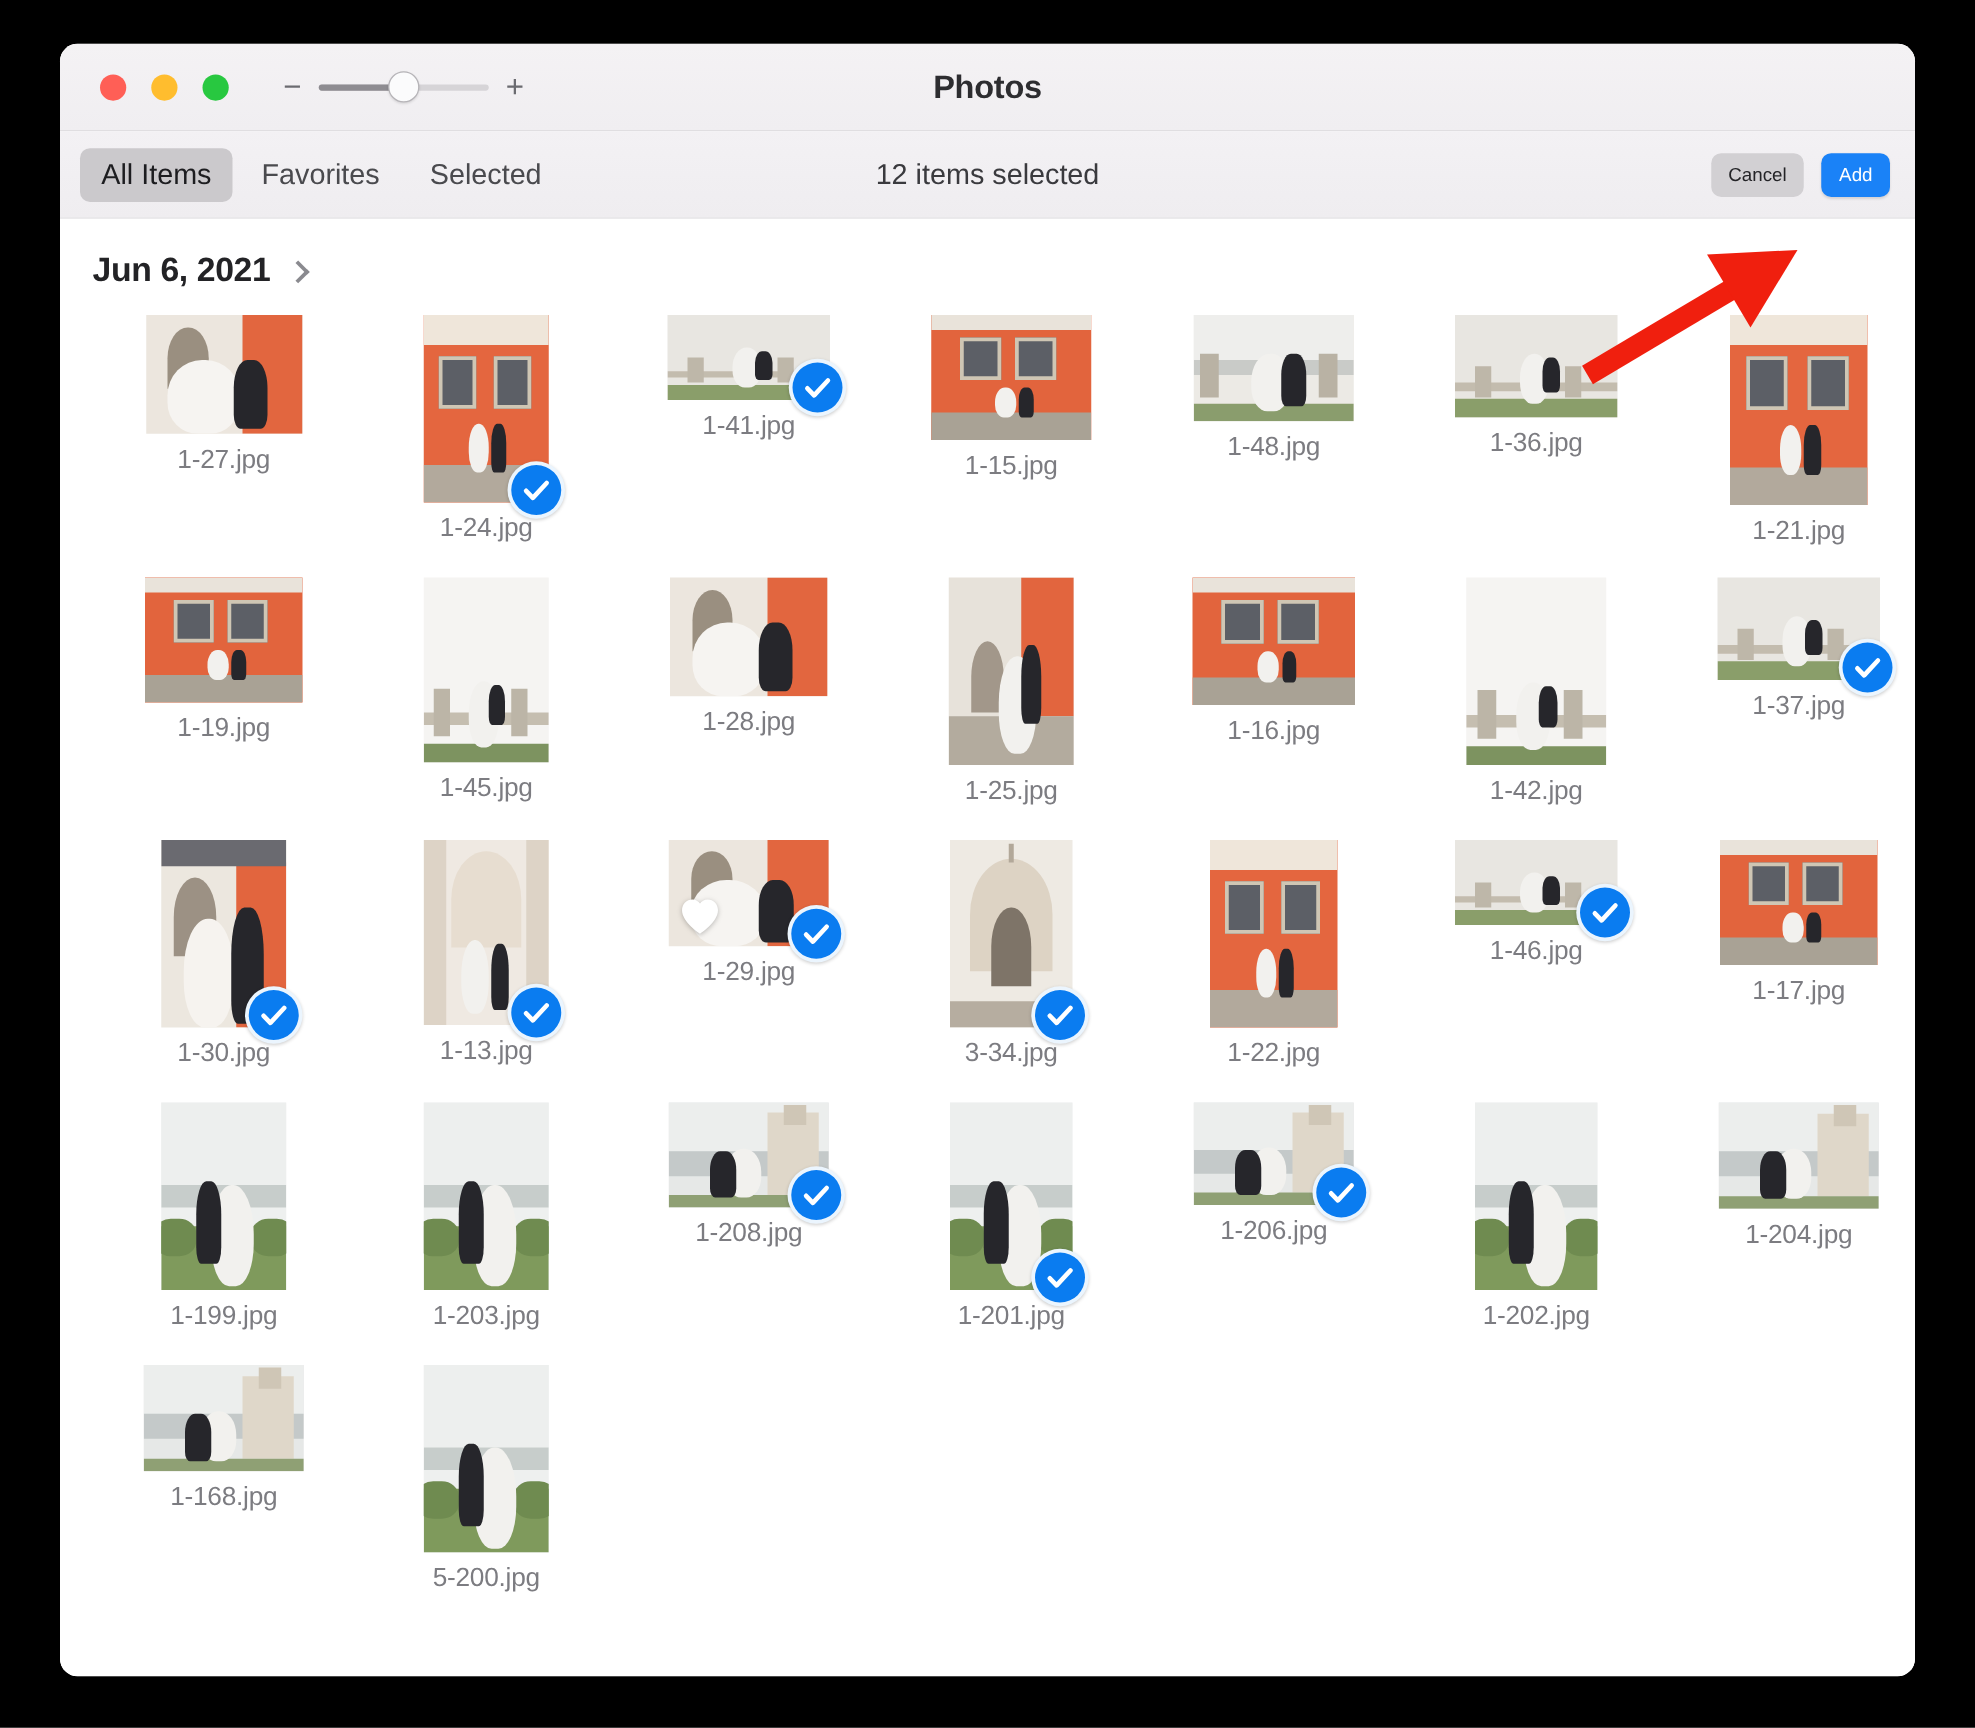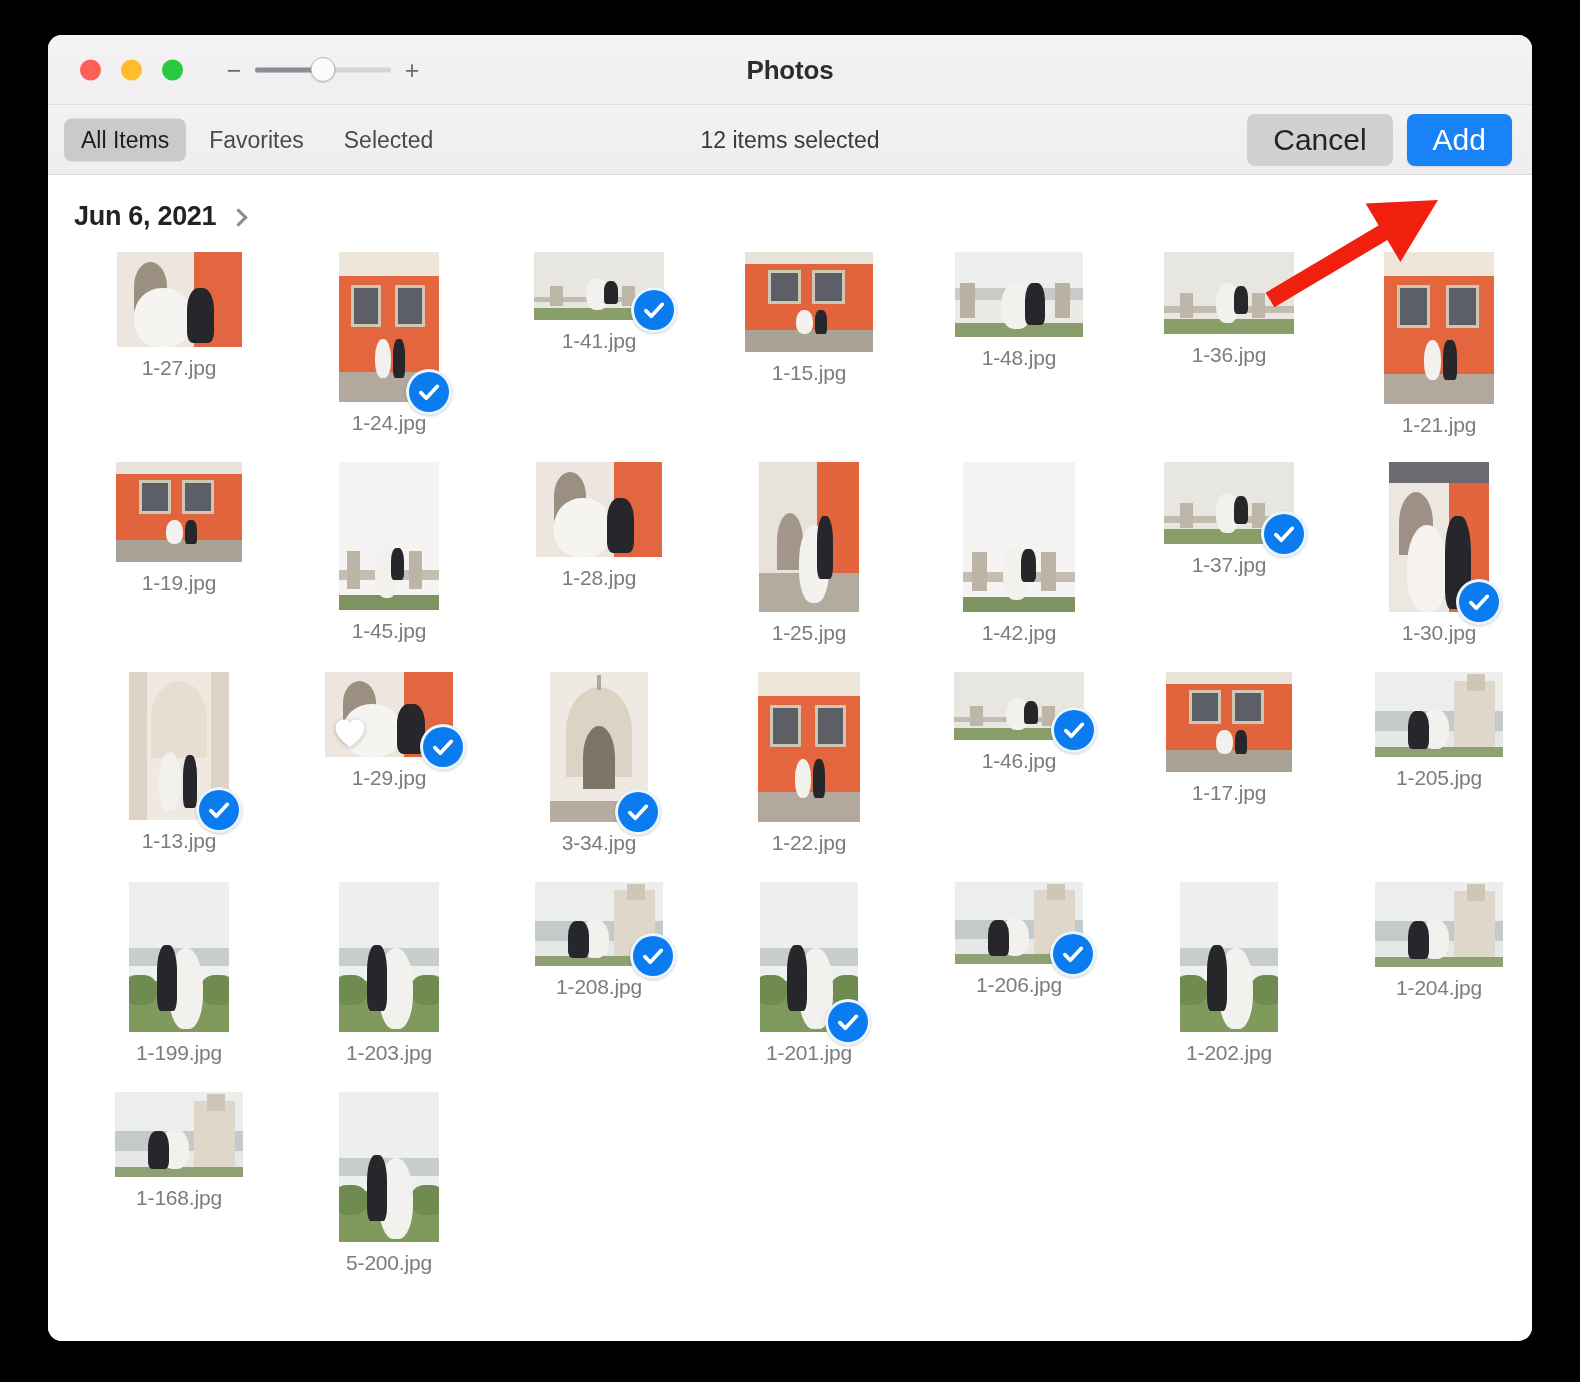--- a/index.html
+++ b/index.html
@@ -129,22 +129,22 @@
 
   .actions {
     position: absolute;
     right: 20px; top: 50%;
     transform: translateY(-50%);
     display: flex;
     align-items: center;
     gap: 14px;
   }
   .btn {
-    font-size: 30px;
-    padding: 9px 26px;
+    font-size: 15px;
+    padding: 9px 14px;
     border-radius: 8px;
     border: none;
     font-family: inherit;
     white-space: nowrap;
   }
   .btn-cancel { background: #d2d0d3; color: #232326; }
   .btn-add {
     background: #1a82f7; color: #ffffff;
     box-shadow: 0 1px 2px rgba(0,0,0,0.12);
   }
@@ -451,20 +451,33 @@
               <div class="arch" style="left: 18%; top: 34%; width: 26%; height: 38%; background: rgb(162, 151, 138);"></div>
               <div class="ground" style="height: 26%; background: rgb(179, 171, 158);"></div>
               <div class="dress" style="left: 40%; bottom: 6%; width: 30%; height: 52%;"></div>
               <div class="suit" style="left: 58%; bottom: 22%; width: 16%; height: 42%;"></div>
             </div>
           </div>
           <div class="caption">1-25.jpg</div>
         </div>
         <div class="cell">
           <div class="thumb-wrap">
+            <div class="thumb" style="width: 130px; height: 102px; background: rgb(226, 100, 61);">
+              <div class="sky" style="height: 12%; background: rgb(233, 227, 218);"></div>
+              <div class="win" style="left: 18%; top: 18%; width: 26%; height: 34%;"></div>
+              <div class="win" style="left: 52%; top: 18%; width: 26%; height: 34%;"></div>
+              <div class="ground" style="height: 22%; background: rgb(169, 162, 149);"></div>
+              <div class="dress" style="left: 40%; bottom: 18%; width: 13%; height: 24%;"></div>
+              <div class="suit" style="left: 55%; bottom: 18%; width: 9%; height: 24%;"></div>
+            </div>
+          </div>
+          <div class="caption">1-16.jpg</div>
+        </div>
+        <div class="cell">
+          <div class="thumb-wrap">
             <div class="thumb" style="width: 112px; height: 150px; background: rgb(245, 244, 242);">
               <div class="bal" style="left: 0px; bottom: 20%; width: 100%; height: 7%; background: rgb(197, 190, 176);"></div>
               <div class="col" style="left: 8%; bottom: 14%; width: 13%; height: 26%; background: rgb(188, 181, 167);"></div>
               <div class="col" style="left: 70%; bottom: 14%; width: 13%; height: 26%; background: rgb(188, 181, 167);"></div>
               <div class="grass" style="height: 10%; background: rgb(125, 147, 96);"></div>
               <div class="dress" style="left: 36%; bottom: 8%; width: 24%; height: 36%;"></div>
               <div class="suit" style="left: 52%; bottom: 20%; width: 13%; height: 22%;"></div>
             </div>
           </div>
           <div class="caption">1-42.jpg</div>
@@ -597,171 +610,157 @@
               <div class="win" style="left: 52%; top: 18%; width: 26%; height: 34%;"></div>
               <div class="ground" style="height: 22%; background: rgb(169, 162, 149);"></div>
               <div class="dress" style="left: 40%; bottom: 18%; width: 13%; height: 24%;"></div>
               <div class="suit" style="left: 55%; bottom: 18%; width: 9%; height: 24%;"></div>
             </div>
           </div>
           <div class="caption">1-17.jpg</div>
         </div>
         <div class="cell">
           <div class="thumb-wrap">
+            <div class="thumb" style="width: 100px; height: 150px; background: rgb(238, 240, 239);">
+              <div class="sky" style="height: 44%; background: rgb(237, 239, 238);"></div>
+              <div class="wall" style="left: 0px; top: 44%; width: 100%; height: 12%; background: rgb(199, 205, 203);"></div>
+              <div class="grass" style="height: 34%; background: rgb(127, 154, 92);"></div>
+              <div class="tree" style="left: -6%; bottom: 18%; width: 34%; height: 20%; background: rgb(111, 139, 80);"></div>
+              <div class="tree" style="right: -6%; bottom: 18%; width: 34%; height: 20%; background: rgb(111, 139, 80);"></div>
+              <div class="dress" style="left: 40%; bottom: 2%; width: 34%; height: 54%;"></div>
+              <div class="suit" style="left: 28%; bottom: 14%; width: 20%; height: 44%;"></div>
+            </div>
+          </div>
+          <div class="caption">1-199.jpg</div>
+        </div>
+        <div class="cell">
+          <div class="thumb-wrap">
+            <div class="thumb" style="width: 100px; height: 150px; background: rgb(238, 240, 239);">
+              <div class="sky" style="height: 44%; background: rgb(237, 239, 238);"></div>
+              <div class="wall" style="left: 0px; top: 44%; width: 100%; height: 12%; background: rgb(199, 205, 203);"></div>
+              <div class="grass" style="height: 34%; background: rgb(127, 154, 92);"></div>
+              <div class="tree" style="left: -6%; bottom: 18%; width: 34%; height: 20%; background: rgb(111, 139, 80);"></div>
+              <div class="tree" style="right: -6%; bottom: 18%; width: 34%; height: 20%; background: rgb(111, 139, 80);"></div>
+              <div class="dress" style="left: 40%; bottom: 2%; width: 34%; height: 54%;"></div>
+              <div class="suit" style="left: 28%; bottom: 14%; width: 20%; height: 44%;"></div>
+            </div>
+          </div>
+          <div class="caption">1-203.jpg</div>
+        </div>
+        <div class="cell">
+          <div class="thumb-wrap">
+            <div class="thumb" style="width: 128px; height: 84px; background: rgb(230, 232, 231);">
+              <div class="sky" style="height: 46%; background: rgb(236, 238, 237);"></div>
+              <div class="wall" style="left: 0px; top: 46%; width: 100%; height: 24%; background: rgb(196, 201, 201);"></div>
+              <div class="col" style="right: 6%; top: 10%; width: 32%; height: 78%; background: rgb(223, 215, 201);"></div>
+              <div class="col" style="right: 14%; top: 2%; width: 14%; height: 20%; background: rgb(207, 198, 182);"></div>
+              <div class="grass" style="height: 12%; background: rgb(143, 160, 116);"></div>
+              <div class="dress" style="left: 36%; bottom: 10%; width: 22%; height: 46%;"></div>
+              <div class="suit" style="left: 26%; bottom: 10%; width: 16%; height: 44%;"></div>
+            </div>
+            <span class="badge-check">
+              <svg viewBox="0 0 24 24" aria-hidden="true">
+                <path d="M4.5 12.6l5 5.2L19.7 6.8" fill="none" stroke="#ffffff" stroke-width="3.4" stroke-linecap="round" stroke-linejoin="round"></path>
+              </svg>
+            </span>
+          </div>
+          <div class="caption">1-208.jpg</div>
+        </div>
+        <div class="cell">
+          <div class="thumb-wrap">
+            <div class="thumb" style="width: 98px; height: 150px; background: rgb(238, 240, 239);">
+              <div class="sky" style="height: 44%; background: rgb(237, 239, 238);"></div>
+              <div class="wall" style="left: 0px; top: 44%; width: 100%; height: 12%; background: rgb(199, 205, 203);"></div>
+              <div class="grass" style="height: 34%; background: rgb(127, 154, 92);"></div>
+              <div class="tree" style="left: -6%; bottom: 18%; width: 34%; height: 20%; background: rgb(111, 139, 80);"></div>
+              <div class="tree" style="right: -6%; bottom: 18%; width: 34%; height: 20%; background: rgb(111, 139, 80);"></div>
+              <div class="dress" style="left: 40%; bottom: 2%; width: 34%; height: 54%;"></div>
+              <div class="suit" style="left: 28%; bottom: 14%; width: 20%; height: 44%;"></div>
+            </div>
+            <span class="badge-check">
+              <svg viewBox="0 0 24 24" aria-hidden="true">
+                <path d="M4.5 12.6l5 5.2L19.7 6.8" fill="none" stroke="#ffffff" stroke-width="3.4" stroke-linecap="round" stroke-linejoin="round"></path>
+              </svg>
+            </span>
+          </div>
+          <div class="caption">1-201.jpg</div>
+        </div>
+        <div class="cell">
+          <div class="thumb-wrap">
+            <div class="thumb" style="width: 128px; height: 82px; background: rgb(230, 232, 231);">
+              <div class="sky" style="height: 46%; background: rgb(236, 238, 237);"></div>
+              <div class="wall" style="left: 0px; top: 46%; width: 100%; height: 24%; background: rgb(196, 201, 201);"></div>
+              <div class="col" style="right: 6%; top: 10%; width: 32%; height: 78%; background: rgb(223, 215, 201);"></div>
+              <div class="col" style="right: 14%; top: 2%; width: 14%; height: 20%; background: rgb(207, 198, 182);"></div>
+              <div class="grass" style="height: 12%; background: rgb(143, 160, 116);"></div>
+              <div class="dress" style="left: 36%; bottom: 10%; width: 22%; height: 46%;"></div>
+              <div class="suit" style="left: 26%; bottom: 10%; width: 16%; height: 44%;"></div>
+            </div>
+            <span class="badge-check">
+              <svg viewBox="0 0 24 24" aria-hidden="true">
+                <path d="M4.5 12.6l5 5.2L19.7 6.8" fill="none" stroke="#ffffff" stroke-width="3.4" stroke-linecap="round" stroke-linejoin="round"></path>
+              </svg>
+            </span>
+          </div>
+          <div class="caption">1-206.jpg</div>
+        </div>
+        <div class="cell">
+          <div class="thumb-wrap">
+            <div class="thumb" style="width: 98px; height: 150px; background: rgb(238, 240, 239);">
+              <div class="sky" style="height: 44%; background: rgb(237, 239, 238);"></div>
+              <div class="wall" style="left: 0px; top: 44%; width: 100%; height: 12%; background: rgb(199, 205, 203);"></div>
+              <div class="grass" style="height: 34%; background: rgb(127, 154, 92);"></div>
+              <div class="tree" style="left: -6%; bottom: 18%; width: 34%; height: 20%; background: rgb(111, 139, 80);"></div>
+              <div class="tree" style="right: -6%; bottom: 18%; width: 34%; height: 20%; background: rgb(111, 139, 80);"></div>
+              <div class="dress" style="left: 40%; bottom: 2%; width: 34%; height: 54%;"></div>
+              <div class="suit" style="left: 28%; bottom: 14%; width: 20%; height: 44%;"></div>
+            </div>
+          </div>
+          <div class="caption">1-202.jpg</div>
+        </div>
+        <div class="cell">
+          <div class="thumb-wrap">
             <div class="thumb" style="width: 128px; height: 85px; background: rgb(230, 232, 231);">
               <div class="sky" style="height: 46%; background: rgb(236, 238, 237);"></div>
               <div class="wall" style="left: 0px; top: 46%; width: 100%; height: 24%; background: rgb(196, 201, 201);"></div>
               <div class="col" style="right: 6%; top: 10%; width: 32%; height: 78%; background: rgb(223, 215, 201);"></div>
               <div class="col" style="right: 14%; top: 2%; width: 14%; height: 20%; background: rgb(207, 198, 182);"></div>
               <div class="grass" style="height: 12%; background: rgb(143, 160, 116);"></div>
               <div class="dress" style="left: 36%; bottom: 10%; width: 22%; height: 46%;"></div>
               <div class="suit" style="left: 26%; bottom: 10%; width: 16%; height: 44%;"></div>
             </div>
           </div>
-          <div class="caption">1-205.jpg</div>
+          <div class="caption">1-204.jpg</div>
+        </div>
+        <div class="cell">
+          <div class="thumb-wrap">
+            <div class="thumb" style="width: 128px; height: 85px; background: rgb(230, 232, 231);">
+              <div class="sky" style="height: 46%; background: rgb(236, 238, 237);"></div>
+              <div class="wall" style="left: 0px; top: 46%; width: 100%; height: 24%; background: rgb(196, 201, 201);"></div>
+              <div class="col" style="right: 6%; top: 10%; width: 32%; height: 78%; background: rgb(223, 215, 201);"></div>
+              <div class="col" style="right: 14%; top: 2%; width: 14%; height: 20%; background: rgb(207, 198, 182);"></div>
+              <div class="grass" style="height: 12%; background: rgb(143, 160, 116);"></div>
+              <div class="dress" style="left: 36%; bottom: 10%; width: 22%; height: 46%;"></div>
+              <div class="suit" style="left: 26%; bottom: 10%; width: 16%; height: 44%;"></div>
+            </div>
+          </div>
+          <div class="caption">1-168.jpg</div>
         </div>
         <div class="cell">
           <div class="thumb-wrap">
             <div class="thumb" style="width: 100px; height: 150px; background: rgb(238, 240, 239);">
               <div class="sky" style="height: 44%; background: rgb(237, 239, 238);"></div>
               <div class="wall" style="left: 0px; top: 44%; width: 100%; height: 12%; background: rgb(199, 205, 203);"></div>
               <div class="grass" style="height: 34%; background: rgb(127, 154, 92);"></div>
               <div class="tree" style="left: -6%; bottom: 18%; width: 34%; height: 20%; background: rgb(111, 139, 80);"></div>
               <div class="tree" style="right: -6%; bottom: 18%; width: 34%; height: 20%; background: rgb(111, 139, 80);"></div>
               <div class="dress" style="left: 40%; bottom: 2%; width: 34%; height: 54%;"></div>
               <div class="suit" style="left: 28%; bottom: 14%; width: 20%; height: 44%;"></div>
             </div>
           </div>
-          <div class="caption">1-199.jpg</div>
-        </div>
-        <div class="cell">
-          <div class="thumb-wrap">
-            <div class="thumb" style="width: 100px; height: 150px; background: rgb(238, 240, 239);">
-              <div class="sky" style="height: 44%; background: rgb(237, 239, 238);"></div>
-              <div class="wall" style="left: 0px; top: 44%; width: 100%; height: 12%; background: rgb(199, 205, 203);"></div>
-              <div class="grass" style="height: 34%; background: rgb(127, 154, 92);"></div>
-              <div class="tree" style="left: -6%; bottom: 18%; width: 34%; height: 20%; background: rgb(111, 139, 80);"></div>
-              <div class="tree" style="right: -6%; bottom: 18%; width: 34%; height: 20%; background: rgb(111, 139, 80);"></div>
-              <div class="dress" style="left: 40%; bottom: 2%; width: 34%; height: 54%;"></div>
-              <div class="suit" style="left: 28%; bottom: 14%; width: 20%; height: 44%;"></div>
-            </div>
-          </div>
-          <div class="caption">1-203.jpg</div>
-        </div>
-        <div class="cell">
-          <div class="thumb-wrap">
-            <div class="thumb" style="width: 128px; height: 84px; background: rgb(230, 232, 231);">
-              <div class="sky" style="height: 46%; background: rgb(236, 238, 237);"></div>
-              <div class="wall" style="left: 0px; top: 46%; width: 100%; height: 24%; background: rgb(196, 201, 201);"></div>
-              <div class="col" style="right: 6%; top: 10%; width: 32%; height: 78%; background: rgb(223, 215, 201);"></div>
-              <div class="col" style="right: 14%; top: 2%; width: 14%; height: 20%; background: rgb(207, 198, 182);"></div>
-              <div class="grass" style="height: 12%; background: rgb(143, 160, 116);"></div>
-              <div class="dress" style="left: 36%; bottom: 10%; width: 22%; height: 46%;"></div>
-              <div class="suit" style="left: 26%; bottom: 10%; width: 16%; height: 44%;"></div>
-            </div>
-            <span class="badge-check">
-              <svg viewBox="0 0 24 24" aria-hidden="true">
-                <path d="M4.5 12.6l5 5.2L19.7 6.8" fill="none" stroke="#ffffff" stroke-width="3.4" stroke-linecap="round" stroke-linejoin="round"></path>
-              </svg>
-            </span>
-          </div>
-          <div class="caption">1-208.jpg</div>
-        </div>
-        <div class="cell">
-          <div class="thumb-wrap">
-            <div class="thumb" style="width: 98px; height: 150px; background: rgb(238, 240, 239);">
-              <div class="sky" style="height: 44%; background: rgb(237, 239, 238);"></div>
-              <div class="wall" style="left: 0px; top: 44%; width: 100%; height: 12%; background: rgb(199, 205, 203);"></div>
-              <div class="grass" style="height: 34%; background: rgb(127, 154, 92);"></div>
-              <div class="tree" style="left: -6%; bottom: 18%; width: 34%; height: 20%; background: rgb(111, 139, 80);"></div>
-              <div class="tree" style="right: -6%; bottom: 18%; width: 34%; height: 20%; background: rgb(111, 139, 80);"></div>
-              <div class="dress" style="left: 40%; bottom: 2%; width: 34%; height: 54%;"></div>
-              <div class="suit" style="left: 28%; bottom: 14%; width: 20%; height: 44%;"></div>
-            </div>
-            <span class="badge-check">
-              <svg viewBox="0 0 24 24" aria-hidden="true">
-                <path d="M4.5 12.6l5 5.2L19.7 6.8" fill="none" stroke="#ffffff" stroke-width="3.4" stroke-linecap="round" stroke-linejoin="round"></path>
-              </svg>
-            </span>
-          </div>
-          <div class="caption">1-201.jpg</div>
-        </div>
-        <div class="cell">
-          <div class="thumb-wrap">
-            <div class="thumb" style="width: 128px; height: 82px; background: rgb(230, 232, 231);">
-              <div class="sky" style="height: 46%; background: rgb(236, 238, 237);"></div>
-              <div class="wall" style="left: 0px; top: 46%; width: 100%; height: 24%; background: rgb(196, 201, 201);"></div>
-              <div class="col" style="right: 6%; top: 10%; width: 32%; height: 78%; background: rgb(223, 215, 201);"></div>
-              <div class="col" style="right: 14%; top: 2%; width: 14%; height: 20%; background: rgb(207, 198, 182);"></div>
-              <div class="grass" style="height: 12%; background: rgb(143, 160, 116);"></div>
-              <div class="dress" style="left: 36%; bottom: 10%; width: 22%; height: 46%;"></div>
-              <div class="suit" style="left: 26%; bottom: 10%; width: 16%; height: 44%;"></div>
-            </div>
-            <span class="badge-check">
-              <svg viewBox="0 0 24 24" aria-hidden="true">
-                <path d="M4.5 12.6l5 5.2L19.7 6.8" fill="none" stroke="#ffffff" stroke-width="3.4" stroke-linecap="round" stroke-linejoin="round"></path>
-              </svg>
-            </span>
-          </div>
-          <div class="caption">1-206.jpg</div>
-        </div>
-        <div class="cell">
-          <div class="thumb-wrap">
-            <div class="thumb" style="width: 98px; height: 150px; background: rgb(238, 240, 239);">
-              <div class="sky" style="height: 44%; background: rgb(237, 239, 238);"></div>
-              <div class="wall" style="left: 0px; top: 44%; width: 100%; height: 12%; background: rgb(199, 205, 203);"></div>
-              <div class="grass" style="height: 34%; background: rgb(127, 154, 92);"></div>
-              <div class="tree" style="left: -6%; bottom: 18%; width: 34%; height: 20%; background: rgb(111, 139, 80);"></div>
-              <div class="tree" style="right: -6%; bottom: 18%; width: 34%; height: 20%; background: rgb(111, 139, 80);"></div>
-              <div class="dress" style="left: 40%; bottom: 2%; width: 34%; height: 54%;"></div>
-              <div class="suit" style="left: 28%; bottom: 14%; width: 20%; height: 44%;"></div>
-            </div>
-          </div>
-          <div class="caption">1-202.jpg</div>
-        </div>
-        <div class="cell">
-          <div class="thumb-wrap">
-            <div class="thumb" style="width: 128px; height: 85px; background: rgb(230, 232, 231);">
-              <div class="sky" style="height: 46%; background: rgb(236, 238, 237);"></div>
-              <div class="wall" style="left: 0px; top: 46%; width: 100%; height: 24%; background: rgb(196, 201, 201);"></div>
-              <div class="col" style="right: 6%; top: 10%; width: 32%; height: 78%; background: rgb(223, 215, 201);"></div>
-              <div class="col" style="right: 14%; top: 2%; width: 14%; height: 20%; background: rgb(207, 198, 182);"></div>
-              <div class="grass" style="height: 12%; background: rgb(143, 160, 116);"></div>
-              <div class="dress" style="left: 36%; bottom: 10%; width: 22%; height: 46%;"></div>
-              <div class="suit" style="left: 26%; bottom: 10%; width: 16%; height: 44%;"></div>
-            </div>
-          </div>
-          <div class="caption">1-204.jpg</div>
-        </div>
-        <div class="cell">
-          <div class="thumb-wrap">
-            <div class="thumb" style="width: 128px; height: 85px; background: rgb(230, 232, 231);">
-              <div class="sky" style="height: 46%; background: rgb(236, 238, 237);"></div>
-              <div class="wall" style="left: 0px; top: 46%; width: 100%; height: 24%; background: rgb(196, 201, 201);"></div>
-              <div class="col" style="right: 6%; top: 10%; width: 32%; height: 78%; background: rgb(223, 215, 201);"></div>
-              <div class="col" style="right: 14%; top: 2%; width: 14%; height: 20%; background: rgb(207, 198, 182);"></div>
-              <div class="grass" style="height: 12%; background: rgb(143, 160, 116);"></div>
-              <div class="dress" style="left: 36%; bottom: 10%; width: 22%; height: 46%;"></div>
-              <div class="suit" style="left: 26%; bottom: 10%; width: 16%; height: 44%;"></div>
-            </div>
-          </div>
-          <div class="caption">1-168.jpg</div>
-        </div>
-        <div class="cell">
-          <div class="thumb-wrap">
-            <div class="thumb" style="width: 100px; height: 150px; background: rgb(238, 240, 239);">
-              <div class="sky" style="height: 44%; background: rgb(237, 239, 238);"></div>
-              <div class="wall" style="left: 0px; top: 44%; width: 100%; height: 12%; background: rgb(199, 205, 203);"></div>
-              <div class="grass" style="height: 34%; background: rgb(127, 154, 92);"></div>
-              <div class="tree" style="left: -6%; bottom: 18%; width: 34%; height: 20%; background: rgb(111, 139, 80);"></div>
-              <div class="tree" style="right: -6%; bottom: 18%; width: 34%; height: 20%; background: rgb(111, 139, 80);"></div>
-              <div class="dress" style="left: 40%; bottom: 2%; width: 34%; height: 54%;"></div>
-              <div class="suit" style="left: 28%; bottom: 14%; width: 20%; height: 44%;"></div>
-            </div>
-          </div>
           <div class="caption">5-200.jpg</div>
         </div>
       </div>
   </div>
 </div>
 
 <svg class="arrow-annotation" viewBox="0 0 1580 1382" xmlns="http://www.w3.org/2000/svg">
   <g id="anno-arrow">
     <line id="anno-line" x1="1270" y1="300" x2="1388.161012704237" y2="229.66606386652558" stroke="#f01f0e" stroke-width="17" stroke-linecap="butt"></line>
     <polygon id="anno-head" points="1438,200 1400.39570662988,261.95092509506173 1365.6148041656775,203.51900895520166" fill="#f01f0e"></polygon>

